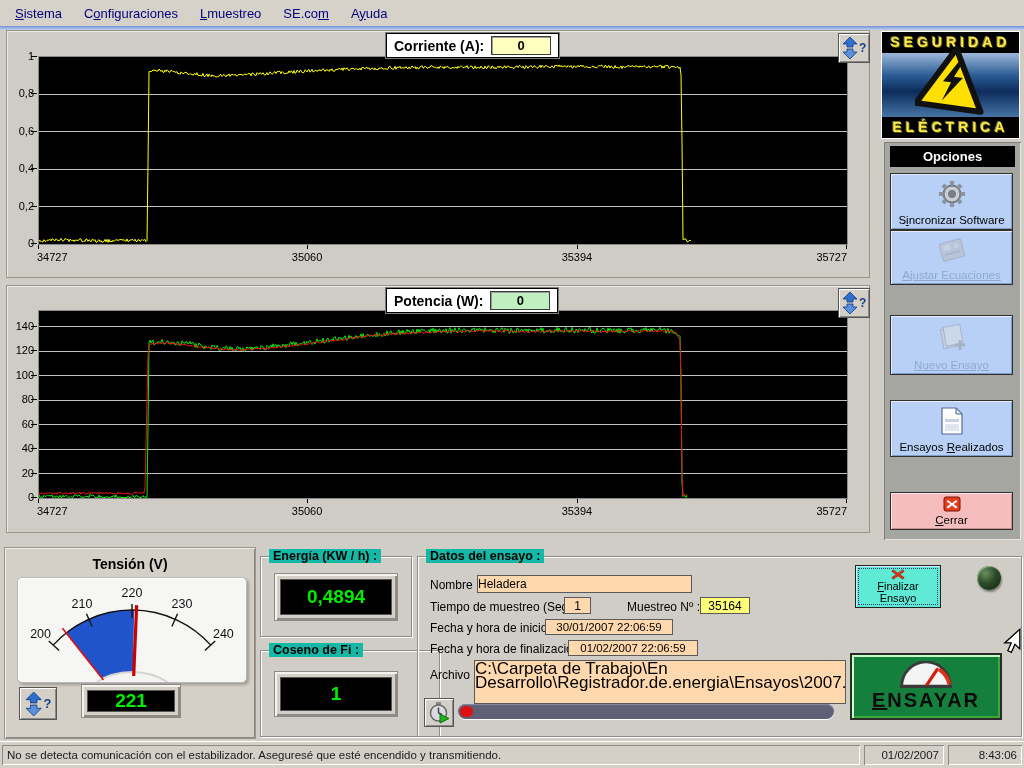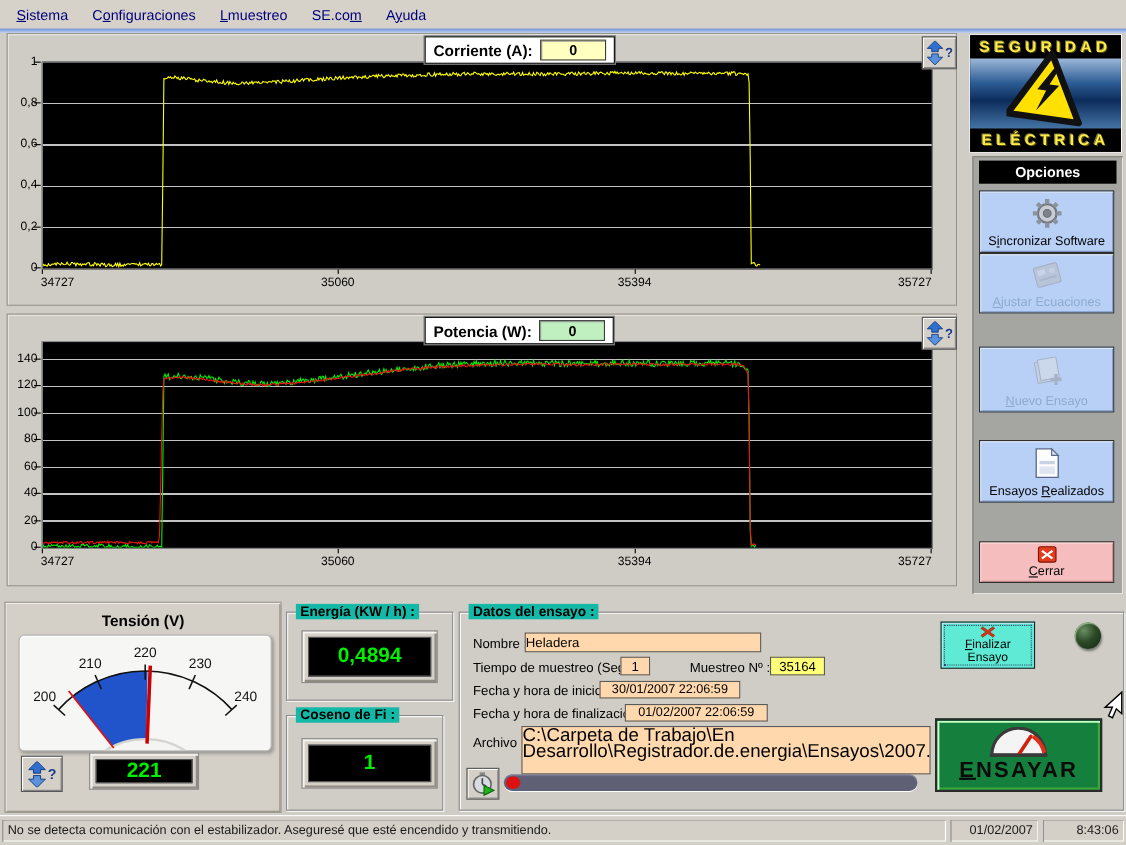--- a/index.html
+++ b/index.html
@@ -25,21 +25,21 @@
 
   
   .logo { position:absolute; left:881px; top:31px; width:139px; height:108px; background:#000; border:1px solid #fff; }
   .logoband { position:relative; height:21px; background:#000; color:#ffe94a; font-weight:bold; font-size:14px; letter-spacing:4px; text-align:center; line-height:21px; text-shadow:1px 1px 0 #4d4d00, -1px -1px 0 #7a7a3a; z-index:2; }
   .logomid { position:relative; height:64px; background:linear-gradient(to bottom,#9cb8d8 0%, #2c5c94 35%, #0c2c5c 60%, #4474a4 100%); overflow:visible; }
   .logo svg.tri { position:absolute; left:33px; top:-12px; z-index:3; }
   .optpanel { position:absolute; left:884px; top:142px; width:137px; height:398px; background:#a5a5a1; box-shadow:inset 1px 1px 0 #807f7b, inset -1px -1px 0 #e8e6e0; }
   .opthead { position:absolute; left:890px; top:146px; width:125px; height:21px; background:#000; color:#fff; font-weight:bold; font-size:13px; text-align:center; line-height:21px; }
   .sbtn { position:absolute; left:890px; width:123px; background:#b9d0f6; border:1px solid #30302f; box-shadow:inset 1px 1px 0 #e6eefc, inset -1px -1px 0 #7e9cc8; display:flex; flex-direction:column; align-items:center; justify-content:flex-end; padding-bottom:3px; font-size:11.5px; color:#000; }
   .sbtn .icon { flex:1; display:flex; align-items:center; justify-content:center; }
-  .sbtn.disabled { color:#8ea9cf; }
+  .sbtn.disabled { color:#8ea9cf;text-decoration:underline; }
   .sbtn.disabled .icon { opacity:.45; filter:grayscale(1); }
   .sbtn.danger { background:#f5bdbd; box-shadow:inset 1px 1px 0 #fde6e6, inset -1px -1px 0 #c88e8e; }
 
   
   .panel3d { position:absolute; background:#d4d0c8; border:1px solid #9a968e; box-shadow:inset 1px 1px 0 #f0eee8, inset -1px -1px 0 #8c8880; }
   .groupbox { position:absolute; border:1px solid #8c8c8c; box-shadow:inset 1px 1px 0 #fff, 1px 1px 0 #fff; }
   .gb-label { position:absolute; top:-8px; left:8px; background:#14b8a6; padding:0 4px; font-weight:bold; font-size:12.5px; white-space:nowrap; }
   .lcdouter { position:absolute; background:#d4d0c8; border:1px solid #8a8a8a; box-shadow:inset 2px 2px 0 #f4f2ec, inset -2px -2px 0 #908c84; padding:5px; }
   .lcd { width:100%; height:100%; background:#000; border:1px solid #555; display:flex; align-items:center; justify-content:center; color:#00ee00; font-weight:bold; }
   .fieldlabel { position:absolute; font-size:12px; color:#000; white-space:nowrap; }
@@ -289,21 +289,21 @@
     </div>
   </div>
 
   <div class="groupbox" style="left:260px;top:556px;width:152px;height:81px;">
     <span class="gb-label">Energía (KW / h) :</span>
     <div class="lcdouter" style="left:13px;top:16px;width:124px;height:48px;">
       <div class="lcd" style="font-size:19px;">0,4894</div>
     </div>
   </div>
 
-  <div class="groupbox" style="left:260px;top:650px;width:143px;height:87px;">
+  <div class="groupbox" style="left:260px;top:650px;width:180px;height:87px;">
     <span class="gb-label">Coseno de Fi :</span>
     <div class="lcdouter" style="left:13px;top:20px;width:124px;height:46px;">
       <div class="lcd" style="font-size:19px;">1</div>
     </div>
   </div>
 
   <div class="groupbox" style="left:417px;top:556px;width:605px;height:181px;">
     <span class="gb-label">Datos del ensayo :</span>
   </div>
   <span class="fieldlabel" style="left:430px;top:578px;">Nombre :</span>

